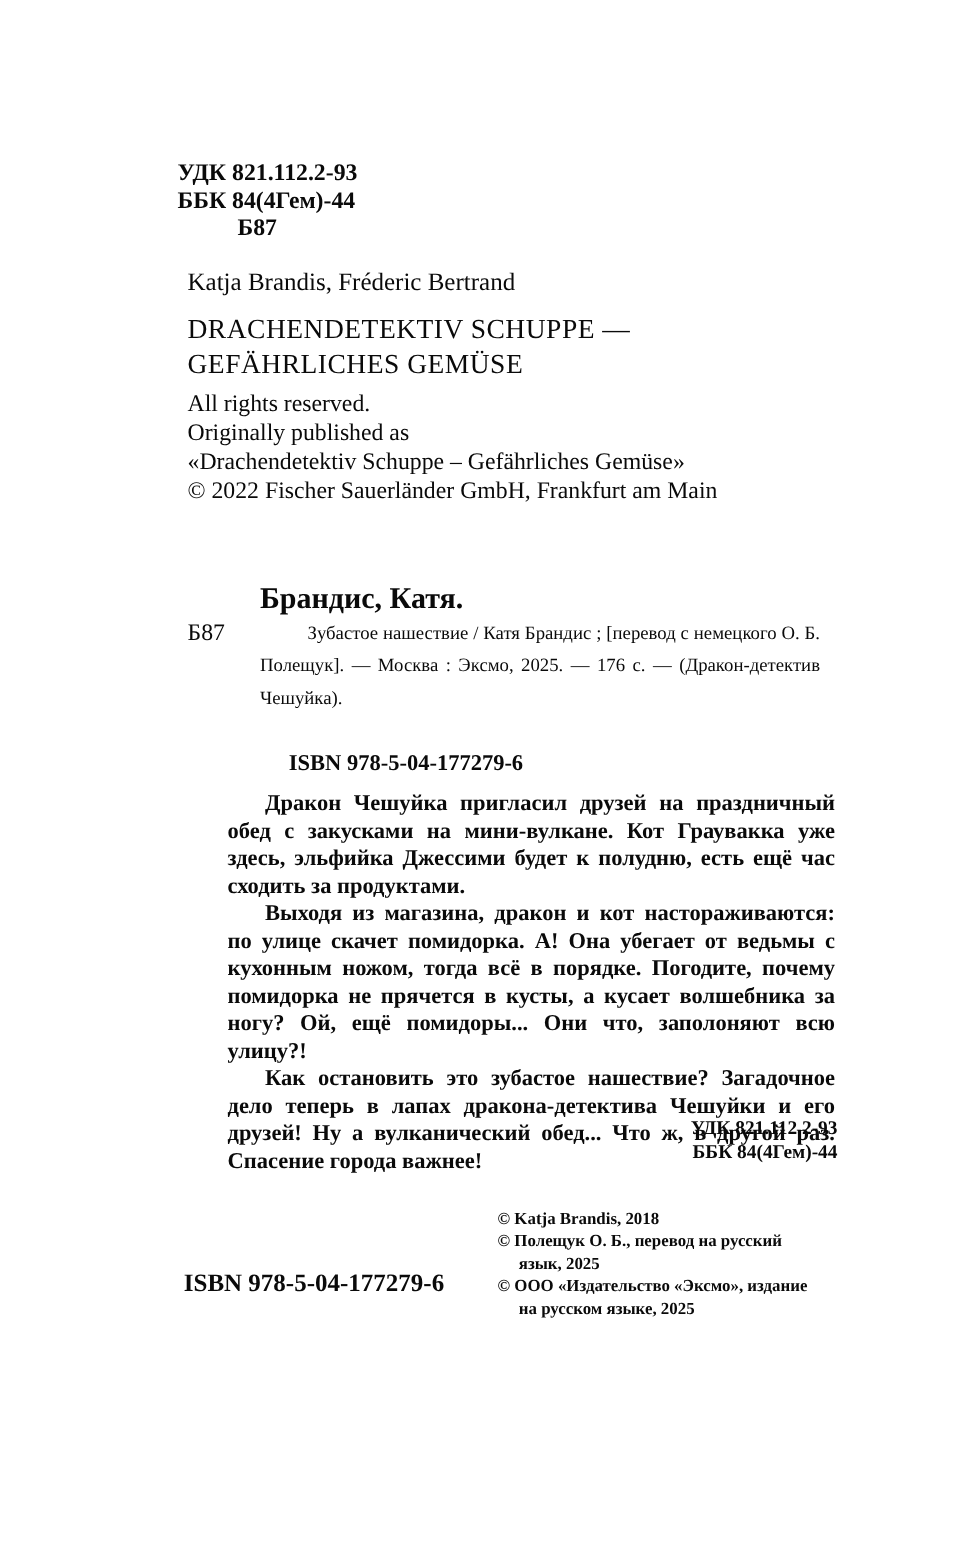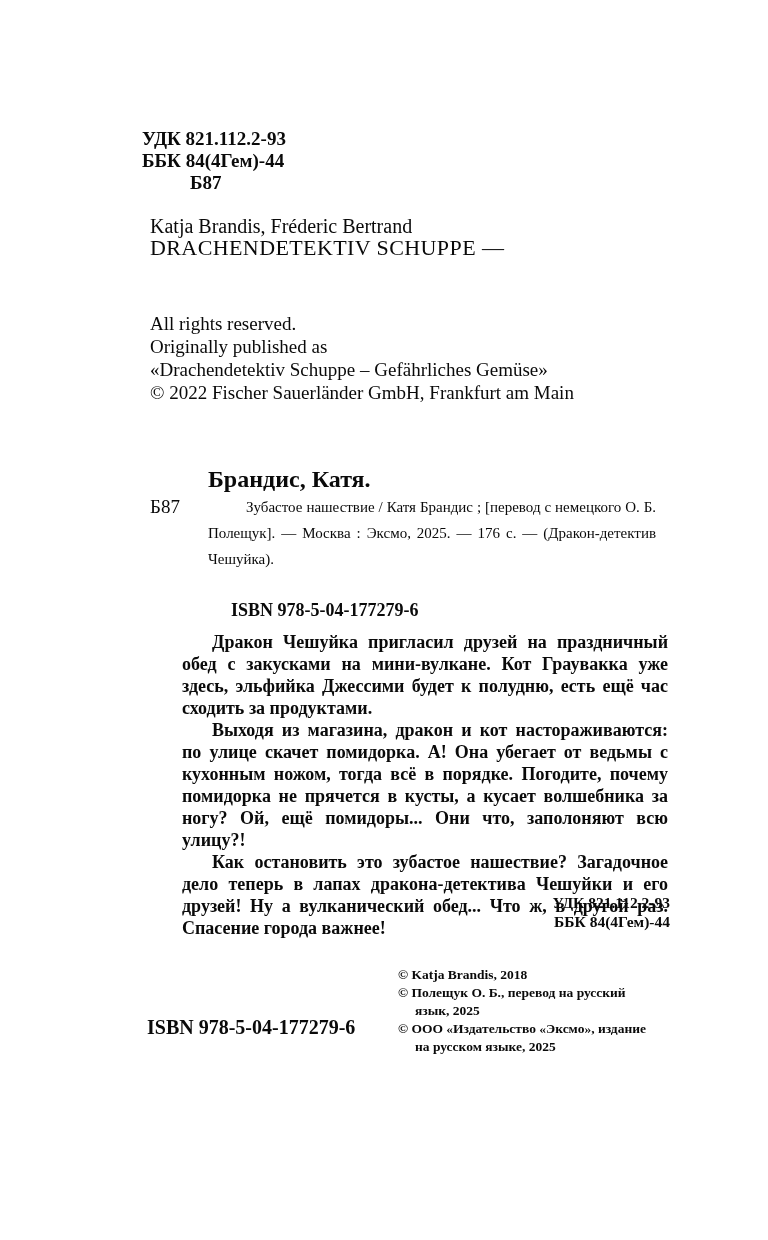--- a/index.html
+++ b/index.html
@@ -21,21 +21,21 @@
   #udc-top {
     left: 142px; top: 128px;
     font-size: 19px; font-weight: bold;
     line-height: 22px; white-space: nowrap;
   }
   #udc-top .sign { padding-left: 48px; }
 
   
   .centered { left: 150px; width: 520px; }
   #orig-authors { top: 215px; font-size: 20px; }
-  #orig-title   { top: 234px; font-size: 22px; line-height: 28px; letter-spacing: 0.4px; }
+  #orig-title   { top: 249px; font-size: 22px; line-height: 28px; letter-spacing: 0.4px; }
   #orig-rights  { top: 312px; font-size: 19px; line-height: 23px; }
 
   
   #card-author {
     left: 208px; top: 466px;
     font-size: 24px; font-weight: bold; white-space: nowrap;
   }
   #card-sign {
     left: 150px; top: 496px;
     font-size: 19px; white-space: nowrap;
@@ -85,20 +85,21 @@
 <div class="abs" id="udc-top">
   <div>УДК 821.112.2-93</div>
   <div>ББК 84(4Гем)-44</div>
   <div class="sign">Б87</div>
 </div>
 
 <div class="abs centered" id="orig-authors">Katja Brandis, Fréderic Bertrand</div>
 
 <div class="abs centered" id="orig-title">
   <div>DRACHENDETEKTIV SCHUPPE —</div>
+  <div>GEFÄHRLICHES GEMÜSE</div>
 </div>
 
 <div class="abs centered" id="orig-rights">
   <div>All rights reserved.</div>
   <div>Originally published as</div>
   <div>«Drachendetektiv Schuppe – Gefährliches Gemüse»</div>
   <div>© 2022 Fischer Sauerländer GmbH, Frankfurt am Main</div>
 </div>
 
 <div class="abs" id="card-author">Брандис, Катя.</div>

